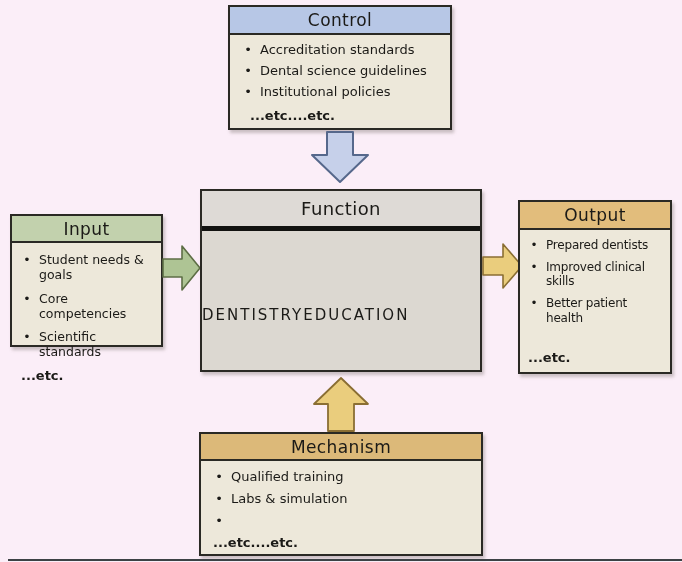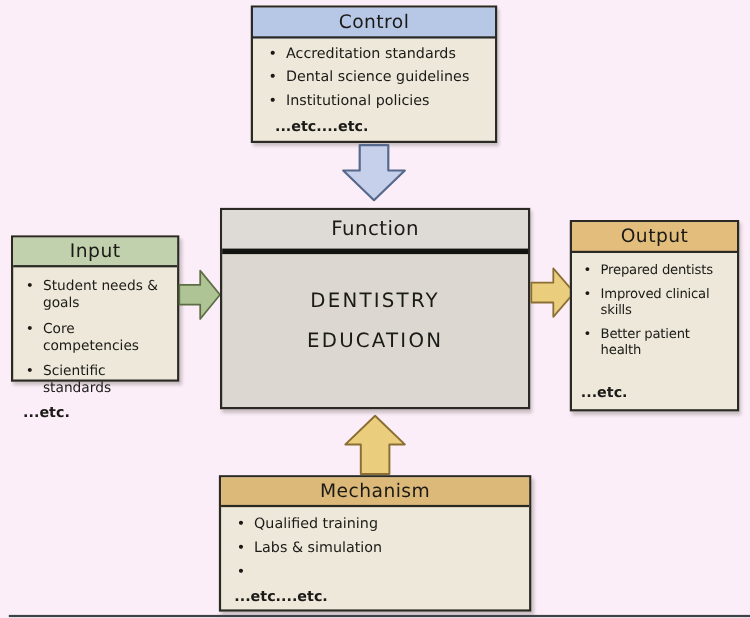--- a/index.html
+++ b/index.html
@@ -36,22 +36,22 @@
   .box-control .box-header{height:26px;background:var(--control-header,#b7c7e6);}
   .box-control .box-body{padding:7px 14px 5px 12px;font-size:13px;gap:5px;}
   
   .box-input{left:10px;top:198px;width:153px;height:133px;margin-top:16px;}
   .box-input .box-header{height:25px;background:var(--input-header,#c2d1ad);}
   .box-input .box-body{padding:9px 8px 7px 9px;font-size:12.5px;gap:8px;}
   
   .box-function{left:200px;top:189px;width:282px;height:183px;background:var(--function-body,#dcd8d1);}
   .box-function .box-header{height:35px;background:var(--function-header,#dedad6);border-bottom:none;font-size:18px;}
   .function-divider{height:5px;background:#121210;flex:0 0 auto;}
-  .function-title{flex:1;display:flex;flex-direction:column;align-items:center;justify-content:flex-start;padding-top:30px;
-    font-size:18px;letter-spacing:2px;line-height:1.42;gap:10px;}
+  .function-title{flex:1;display:flex;flex-direction:row;align-items:center;justify-content:flex-start;padding-top:30px;
+    font-size:15px;letter-spacing:2px;line-height:1.42;}
   
   .box-output{left:518px;top:200px;width:154px;height:174px;}
   .box-output .box-header{height:26px;background:var(--output-header,#e2bd7c);}
   .box-output .box-body{padding:8px 7px 7px 8px;font-size:12px;gap:7px;}
   .box-output .bullet-text{letter-spacing:-.2px;}
   
   .box-mechanism{left:199px;top:432px;width:284px;height:124px;}
   .box-mechanism .box-header{height:25px;background:var(--mechanism-header,#dcb979);}
   .box-mechanism .box-body{padding:8px 14px 5px 12px;font-size:13px;gap:6px;}
 

